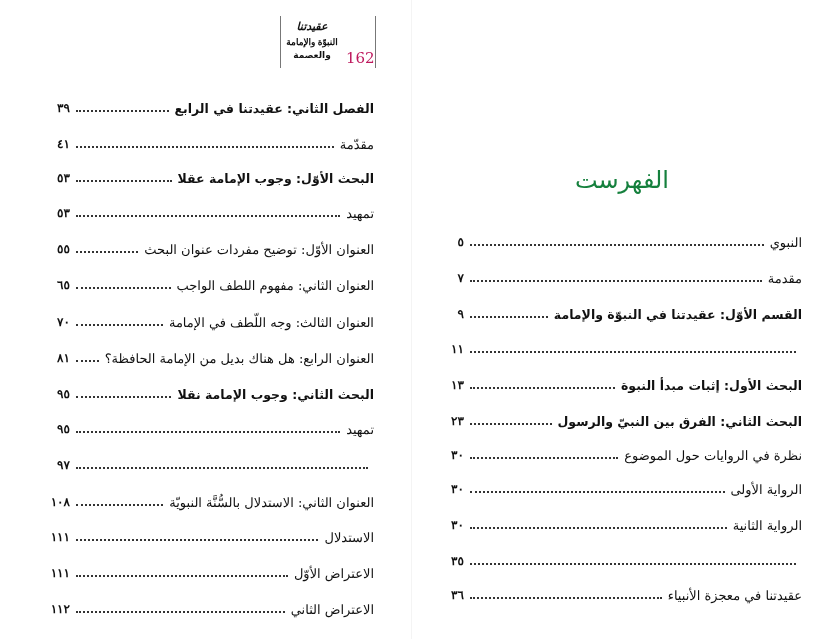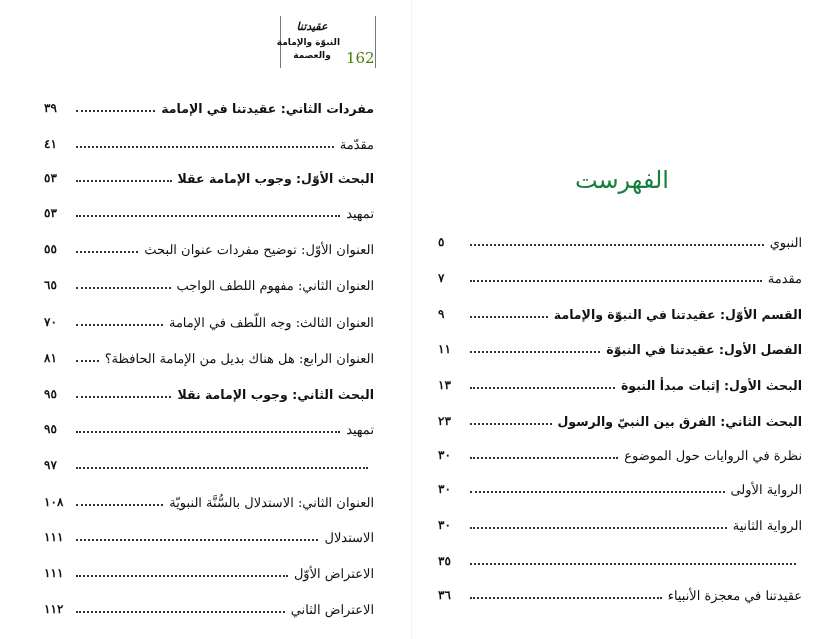--- a/index.html
+++ b/index.html
@@ -9,34 +9,34 @@
   }
   .page { position:absolute; top:0; height:639px;margin-top:16px; }
   .left-page { left:0; width:412px; }
   .right-page { left:412px; width:412px; }
 
   .running-head { position:absolute; top:0; left:280px; width:96px; height:52px; }
   .rh-vline-left { position:absolute; left:0; top:0; width:1px; height:52px; background:#777; }
   .rh-vline-right { position:absolute; left:95px; top:0; width:1px; height:52px; background:#777; }
   .rh-logo { position:absolute; top:4px; left:8px; width:48px; text-align:center; font-family:"DejaVu Serif", serif; font-style:italic; font-size:11px; font-weight:bold; }
   .rh-title1, .rh-title2 { position:absolute; left:4px; width:56px; text-align:center; font-size:9px; font-weight:bold; direction:rtl; white-space:nowrap; }
-  .rh-title1 { top:21px; }
+  .rh-title1 { top:21px;font-family:Liberation Serif, serif; }
   .rh-title2 { top:34px; }
-  .rh-pagenum { position:absolute; top:33px; left:66px; font-family:"DejaVu Serif", serif; font-size:15px; color:#4d7c0f; }
+  .rh-pagenum { position:absolute; top:33px; left:66px; font-family:"DejaVu Serif", serif; font-size:15px; color:#be185d; }
 
   .toc-row {
     position:absolute; height:24px; display:flex; flex-direction:row-reverse; align-items:center;
     direction:rtl;
   }
   .left-page .toc-row { left:44px; width:330px; }
   .right-page .toc-row { left:26px; width:364px; }
   .toc-title { font-family:"DejaVu Serif", serif; font-size:13px; white-space:nowrap; direction:rtl; order:3; }
   .toc-row.bold .toc-title { font-weight:bold; font-family:"DejaVu Sans", sans-serif; font-size:12.5px; }
   .toc-dots { flex:1; order:2; border-bottom:2px dotted #333; height:0; margin:6px 6px 0 6px; align-self:center; }
-  .toc-page { order:1; font-family:Liberation Serif, serif; font-size:12px; font-weight:bold; white-space:nowrap; min-width:26px; text-align:left; }
+  .toc-page { order:1; font-family:Liberation Serif, serif; font-size:12px; font-weight:bold; white-space:nowrap; min-width:26px; text-align:right; }
 
   .toc-heading {
     position:absolute; top:150px; left:130px; width:160px; text-align:center;
     font-family:"DejaVu Sans", sans-serif; font-size:24px; direction:rtl; color:#15803d;
   }
   .fold-line { position:absolute; left:411px; top:0; width:1px; height:639px; background:#f4f4f4; }
 </style>
 </head>
 <body>
 
@@ -46,21 +46,21 @@
   <div class="running-head">
     <div class="rh-vline-left"></div>
     <div class="rh-vline-right"></div>
     <div class="rh-logo">عقيدتنا</div>
     <div class="rh-title1">النبوّة والإمامة</div>
     <div class="rh-title2">والعصمة</div>
     <div class="rh-pagenum">162</div>
   </div>
   <div id="left-entries">
       <div class="toc-row bold" style="top: 80px;">
-        <span class="toc-title">مفردات الثاني: عقيدتنا في الإمامة</span>
+        <span class="toc-title">الفصل الثاني: عقيدتنا في الرابع</span>
         <span class="toc-dots"></span>
         <span class="toc-page">٣٩</span>
       </div>
       <div class="toc-row" style="top: 116px;">
         <span class="toc-title">مقدّمة</span>
         <span class="toc-dots"></span>
         <span class="toc-page">٤١</span>
       </div>
       <div class="toc-row bold" style="top: 150px;">
         <span class="toc-title">البحث الأوّل: وجوب الإمامة عقلا</span>
@@ -141,21 +141,20 @@
         <span class="toc-title">مقدمة</span>
         <span class="toc-dots"></span>
         <span class="toc-page">٧</span>
       </div>
       <div class="toc-row bold" style="top: 286px;">
         <span class="toc-title">القسم الأوّل: عقيدتنا في النبوّة والإمامة</span>
         <span class="toc-dots"></span>
         <span class="toc-page">٩</span>
       </div>
       <div class="toc-row bold" style="top: 321px;">
-        <span class="toc-title">الفصل الأول: عقيدتنا في النبوّة</span>
         <span class="toc-dots"></span>
         <span class="toc-page">١١</span>
       </div>
       <div class="toc-row bold" style="top: 357px;">
         <span class="toc-title">البحث الأول: إثبات مبدأ النبوة</span>
         <span class="toc-dots"></span>
         <span class="toc-page">١٣</span>
       </div>
       <div class="toc-row bold" style="top: 393px;">
         <span class="toc-title">البحث الثاني: الفرق بين النبيّ والرسول</span>

